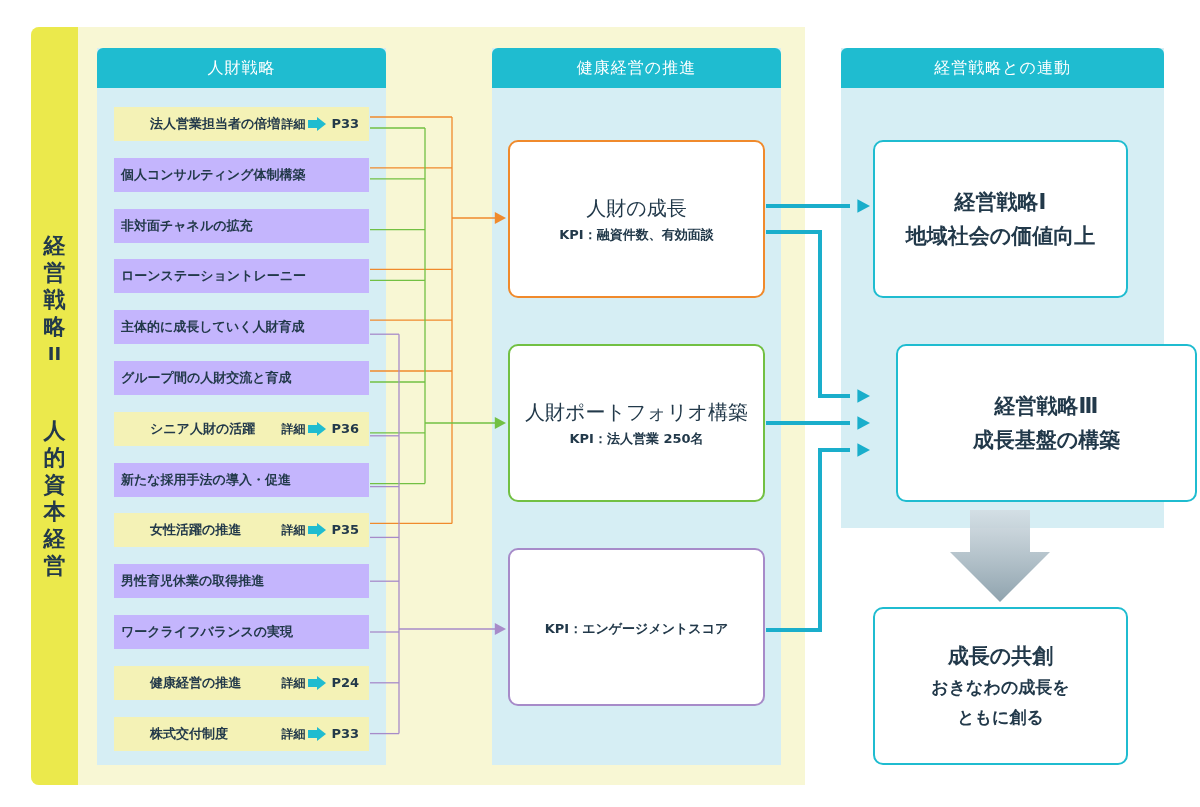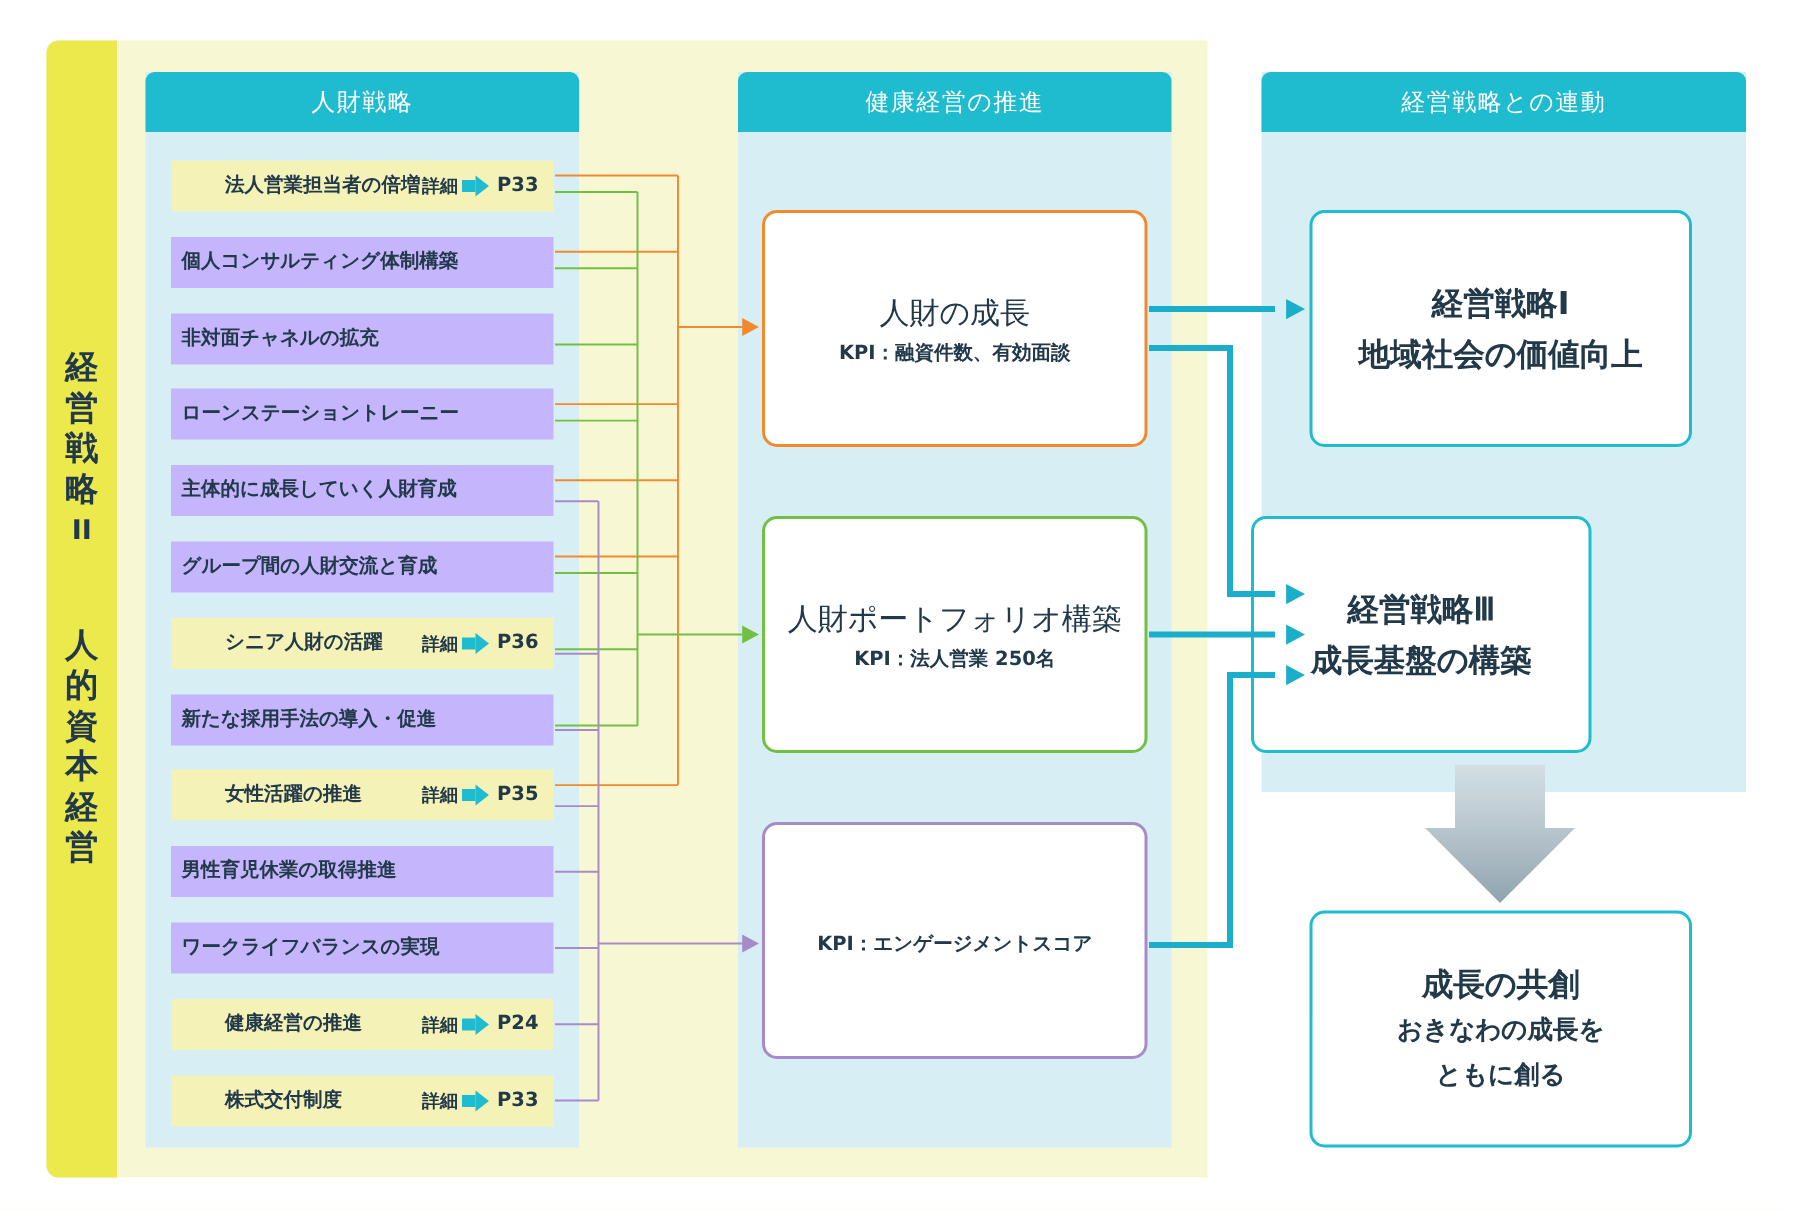--- a/index.html
+++ b/index.html
@@ -108,21 +108,21 @@
   <div class="k">KPI：法人営業 250名</div>
 </div>
 <div class="box" style="left:508px; top:548px; width:257px; height:158px; border-color:#a78bc9;">
   <div class="k">KPI：エンゲージメントスコア</div>
 </div>
 
 <div class="box strat" style="left:873px; top:140px; width:255px; height:158px; border-color:#1fbcd0;">
   <div class="t">経営戦略Ⅰ</div>
   <div class="t">地域社会の価値向上</div>
 </div>
-<div class="box strat" style="left:834px; top:344px; width:227px; height:158px; border-color:#1fbcd0;font-family:Liberation Serif, serif;">
+<div class="box strat" style="left:896px; top:344px; width:301px; height:158px; border-color:#1fbcd0;">
   <div class="t">経営戦略Ⅲ</div>
   <div class="t">成長基盤の構築</div>
 </div>
 
 <div class="box final" style="left:873px; top:607px; width:255px; height:158px; border-color:#1fbcd0;">
   <div class="t1">成長の共創</div>
   <div class="t2">おきなわの成長を</div>
   <div class="t2">ともに創る</div>
 </div>
 

